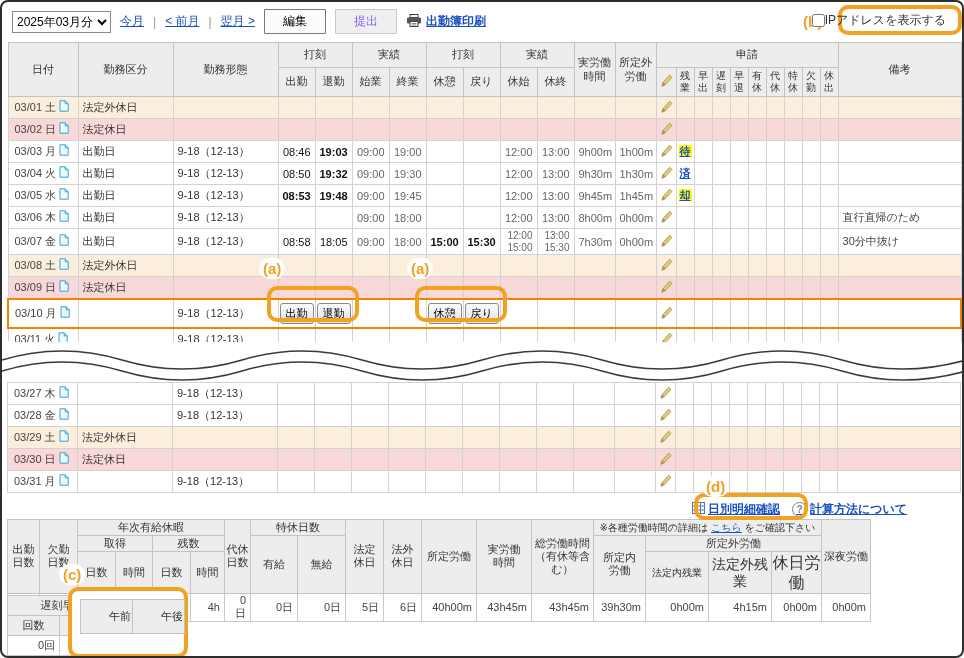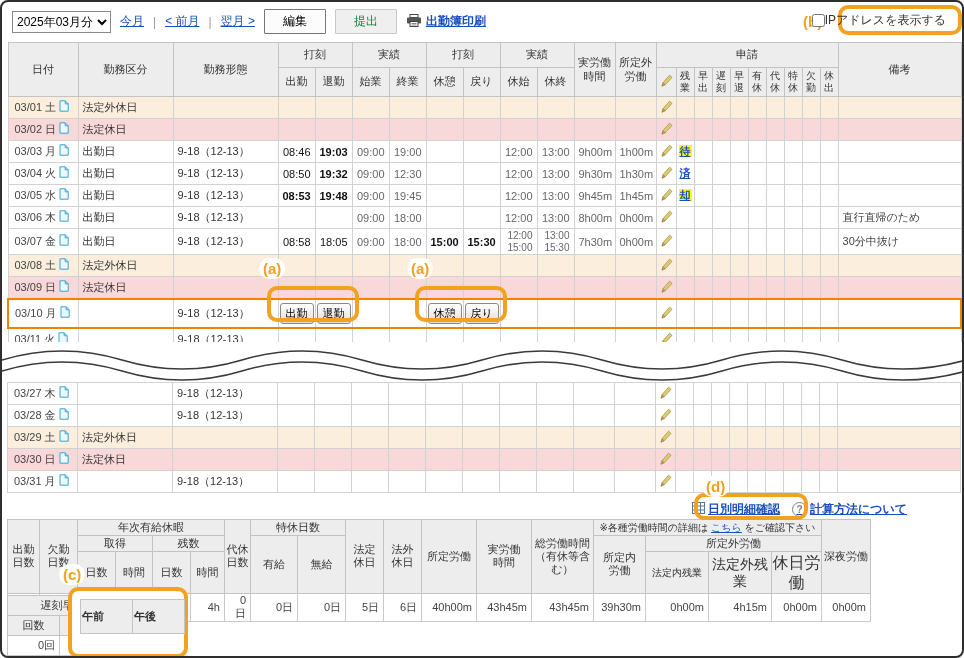--- a/index.html
+++ b/index.html
@@ -6,21 +6,21 @@
   .screen{position:relative;width:964px;height:658px;background:#fff;border:2px solid #2e2e2e;
     border-radius:8px;box-sizing:border-box;overflow:hidden;
     font-family:"Liberation Sans","DejaVu Sans",sans-serif;color:#333;}
   a{cursor:pointer;}
   
   .toolbar{position:absolute;top:7px;left:10px;display:flex;align-items:center;gap:9px;font-size:12px;}
   .month-select{font-size:12px;height:22px;border:1px solid #888;background:#fff;}
   .tlink{color:#1a4fbf;text-decoration:underline;white-space:nowrap;}
   .sep{color:#999;}
   .btn{font-size:12px;padding:3px 18px;border:1px solid #777;background:#fcfcfc;border-radius:1px;cursor:pointer;}
-  .btn.disabled{border-color:#c9c9c9;background:#efefef;color:#15803d;cursor:default;}
+  .btn.disabled{border-color:#c9c9c9;background:#efefef;color:#8b5cf6;cursor:default;}
   .print-link{display:flex;align-items:center;gap:4px;color:#1a4fbf;font-weight:bold;text-decoration:underline;}
   .ipbox{position:absolute;top:10px;right:16px;display:flex;align-items:center;font-size:12px;z-index:12;}
   .ipbox input{margin:0;width:13px;height:13px;}
   
   table{border-collapse:collapse;table-layout:fixed;}
   .att{position:absolute;left:5px;width:953px;font-size:11px;border:1px solid #9f9f9f;}
   .att th{background:#ededed;border:1px solid #c3c3c3;font-weight:normal;color:#333;
     text-align:center;white-space:pre-line;line-height:1.2;padding:2px 0;}
   .att td{border:1px solid #d2d2d2;height:21px;padding:0 4px;overflow:hidden;white-space:nowrap;}
   .att tr.r-sat td{background:#fceedd;}
@@ -55,21 +55,21 @@
   .sum th{background:#ededed;border:1px solid #c3c3c3;font-weight:normal;color:#333;text-align:center;
     white-space:pre-line;line-height:1.2;padding:1px 0;}
   .sum td{border:1px solid #c9c9c9;height:20px;text-align:right;padding:0 4px;color:#444;}
   .sum .note{font-size:10px;}
   .sum .note a{color:#1a4fbf;text-decoration:underline;}
   
   .late{position:absolute;left:5px;top:593px;width:110px;font-size:11px;border:1px solid #9f9f9f;}
   .late th{background:#ededed;border:1px solid #c3c3c3;font-weight:normal;text-align:center;padding:2px 0;}
   .late td{border:1px solid #c9c9c9;height:19px;text-align:right;padding:0 4px;color:#444;}
   .ampm{position:absolute;left:78px;top:597px;width:104px;font-size:11px;z-index:8;background:#fff;border:1px solid #bbb;}
-  .ampm th{background:#ededed;border:1px solid #c3c3c3;font-weight:bold;text-align:left;height:31px;}
+  .ampm th{background:#ededed;border:1px solid #c3c3c3;font-weight:normal;text-align:right;height:31px;}
   .ampm td{border:1px solid #c9c9c9;height:22px;text-align:center;color:#444;}
   
   .abox{position:absolute;border:4px solid #f2a121;border-radius:10px;pointer-events:none;box-sizing:border-box;z-index:10;}
   .cbox{position:absolute;border:4px solid #f2a121;border-radius:10px;pointer-events:none;box-sizing:border-box;
     z-index:7;background:#fff;}
   .pill{position:absolute;background:#fff;color:#f2a121;font-weight:bold;font-size:15px;
     padding:3px 4px;border-radius:14px;line-height:1;z-index:11;pointer-events:none;}
 </style>
 </head>
 <body>
@@ -280,21 +280,21 @@
         <tr>
           <td class="cell-date"><span>03/04 火</span><span><svg class="doc-ic" width="10" height="12" viewBox="0 0 10 12">
                 <path d="M1 .8 H6.2 L9.2 3.8 V11.2 H1 Z" fill="#eef8fd" stroke="#35a3d7" stroke-width="1"></path>
                 <path d="M6.2 .8 V3.8 H9.2" fill="none" stroke="#35a3d7" stroke-width="1"></path>
               </svg></span></td>
           <td>出勤日</td>
           <td>9-18（12-13）</td>
           <td class="cell-punch">08:50</td>
           <td class="cell-punch b">19:32</td>
           <td class="cell-time">09:00</td>
-          <td class="cell-time">12:30</td>
+          <td class="cell-time">19:30</td>
           <td class="cell-punch"></td>
           <td class="cell-punch"></td>
           <td class="cell-time">12:00</td>
           <td class="cell-time">13:00</td>
           <td class="cell-time">9h30m</td>
           <td class="cell-time">1h30m</td>
           <td class="cell-edit"><a><svg width="15" height="15" viewBox="0 0 15 15">
                 <path d="M3 13.2 L4.1 9.6 L10.6 2.2 L13 4.4 L6.3 11.6 Z" fill="#e0cc74" stroke="#9a8a3a" stroke-width="0.7"></path>
                 <path d="M3 13.2 L4.1 9.6 L6.3 11.6 Z" fill="#d98880" stroke="#9a8a3a" stroke-width="0.5"></path>
               </svg></a></td>

